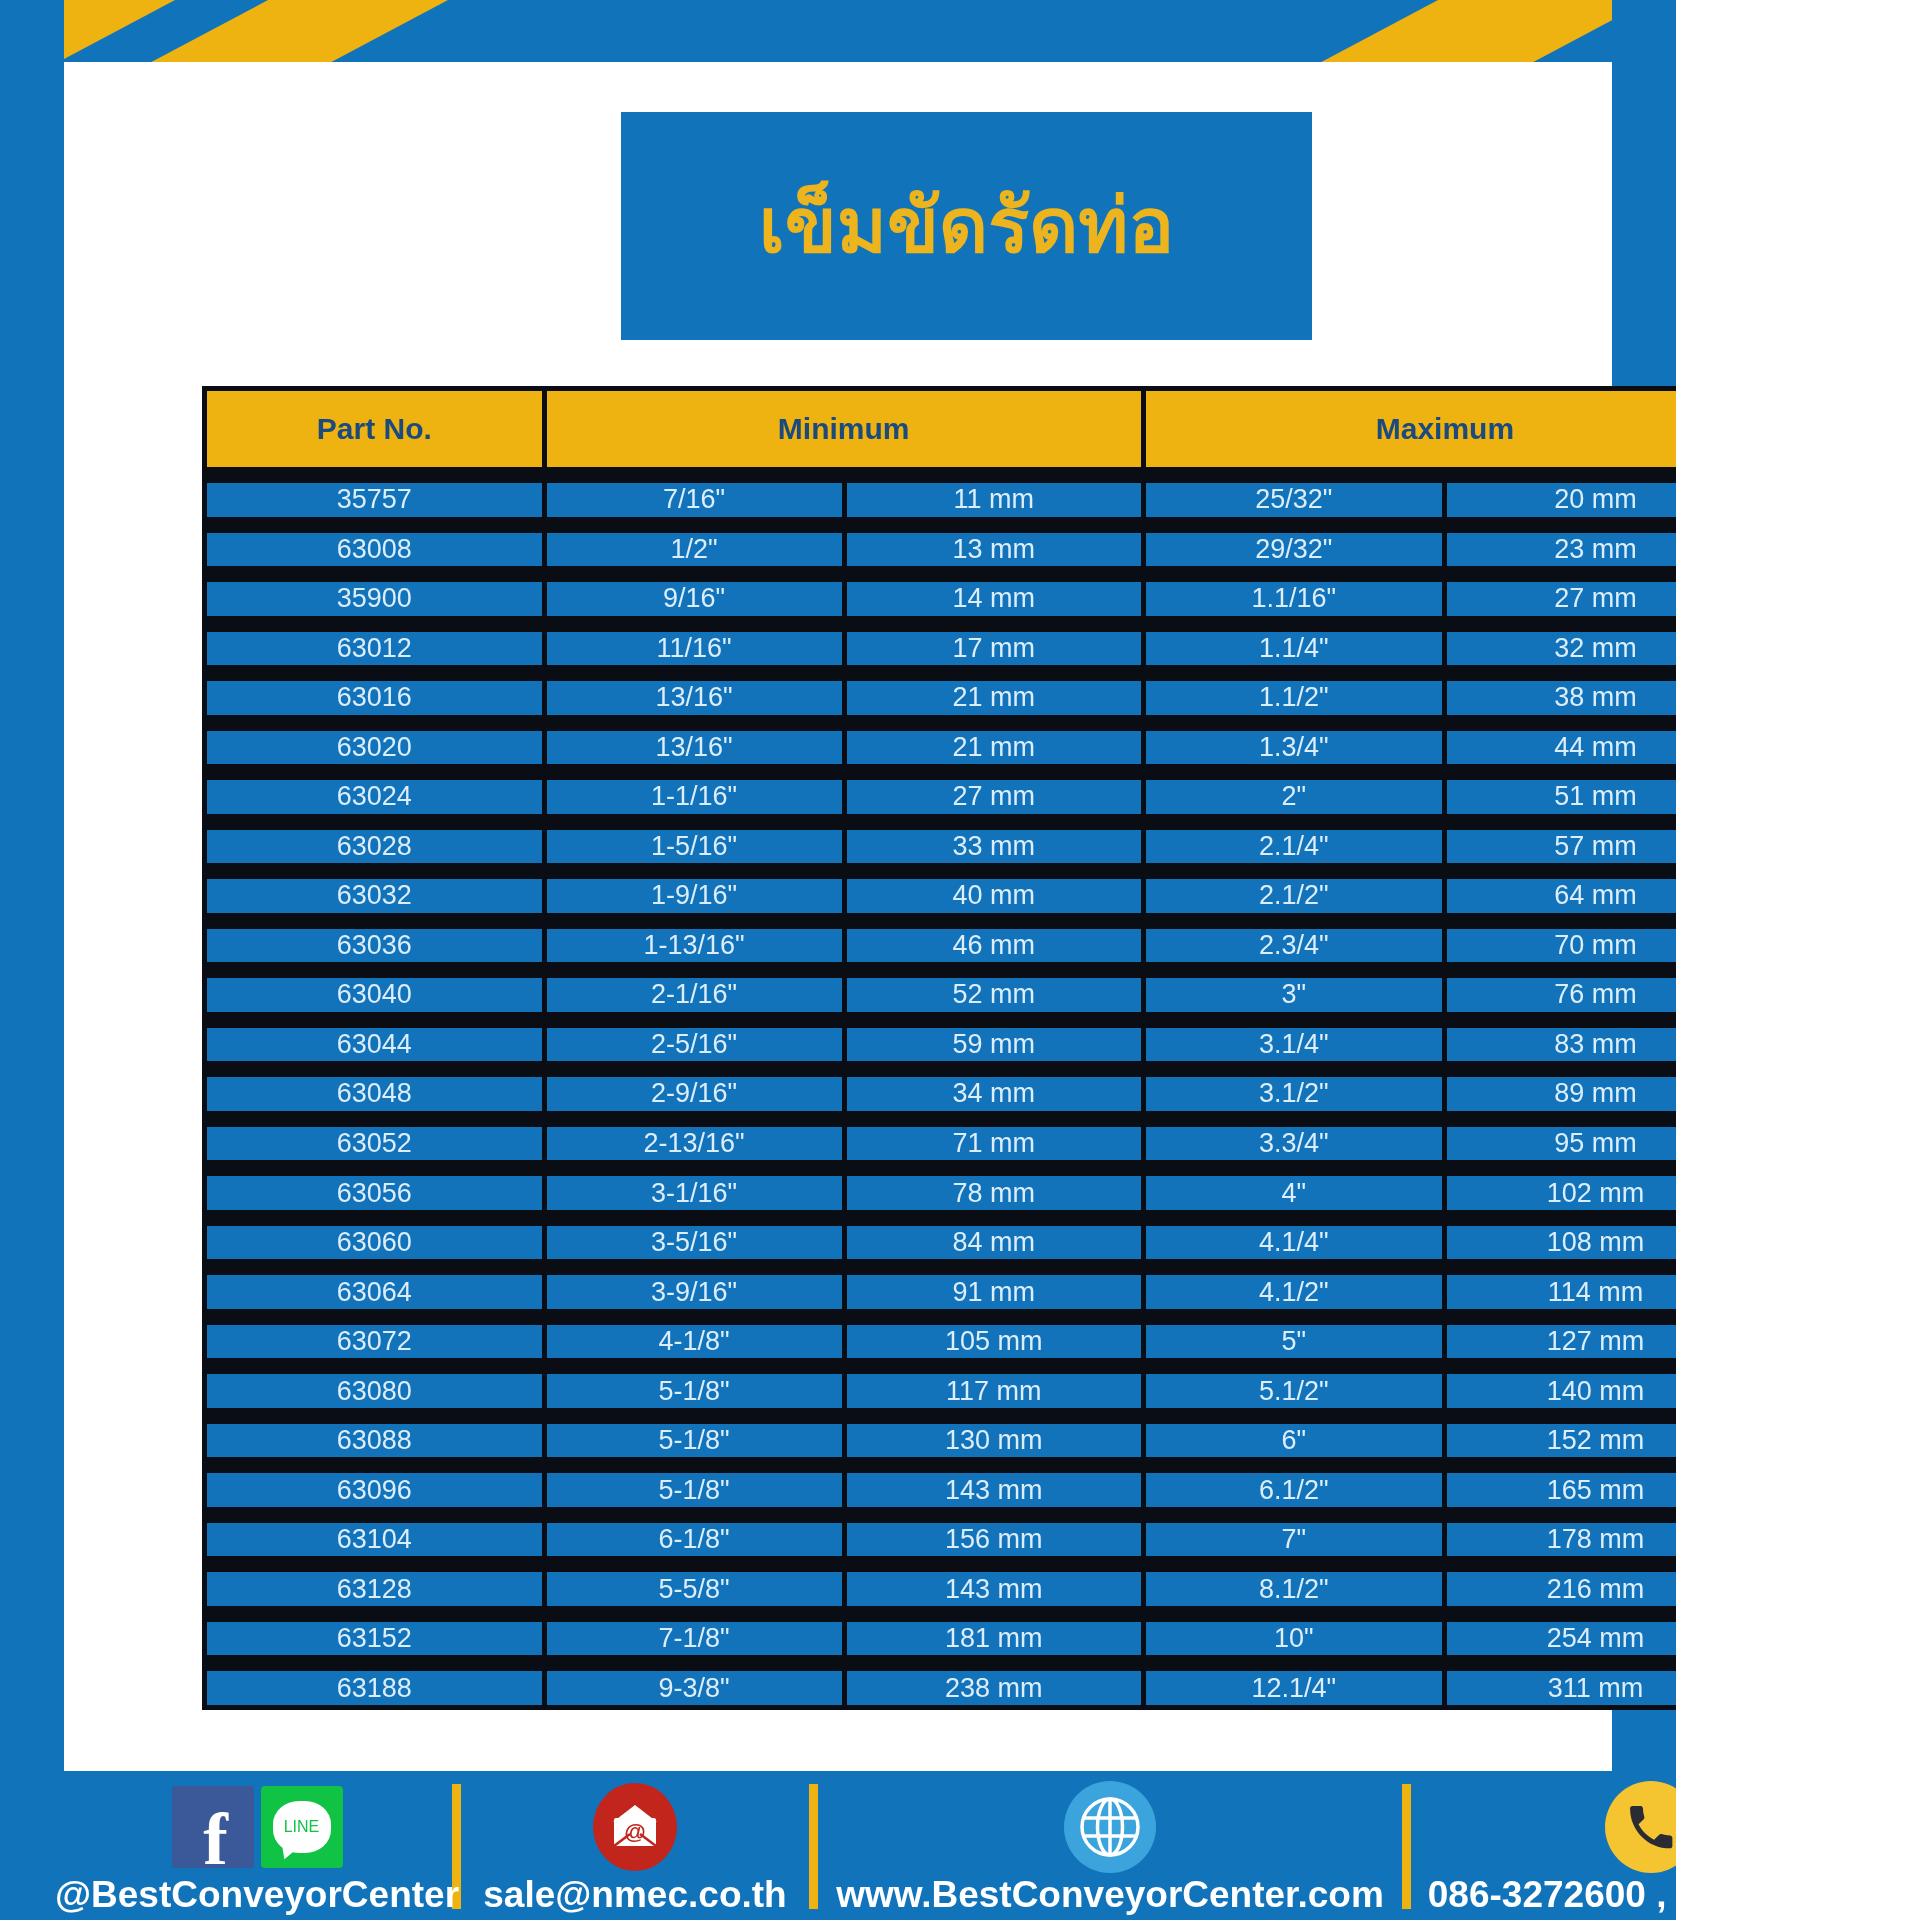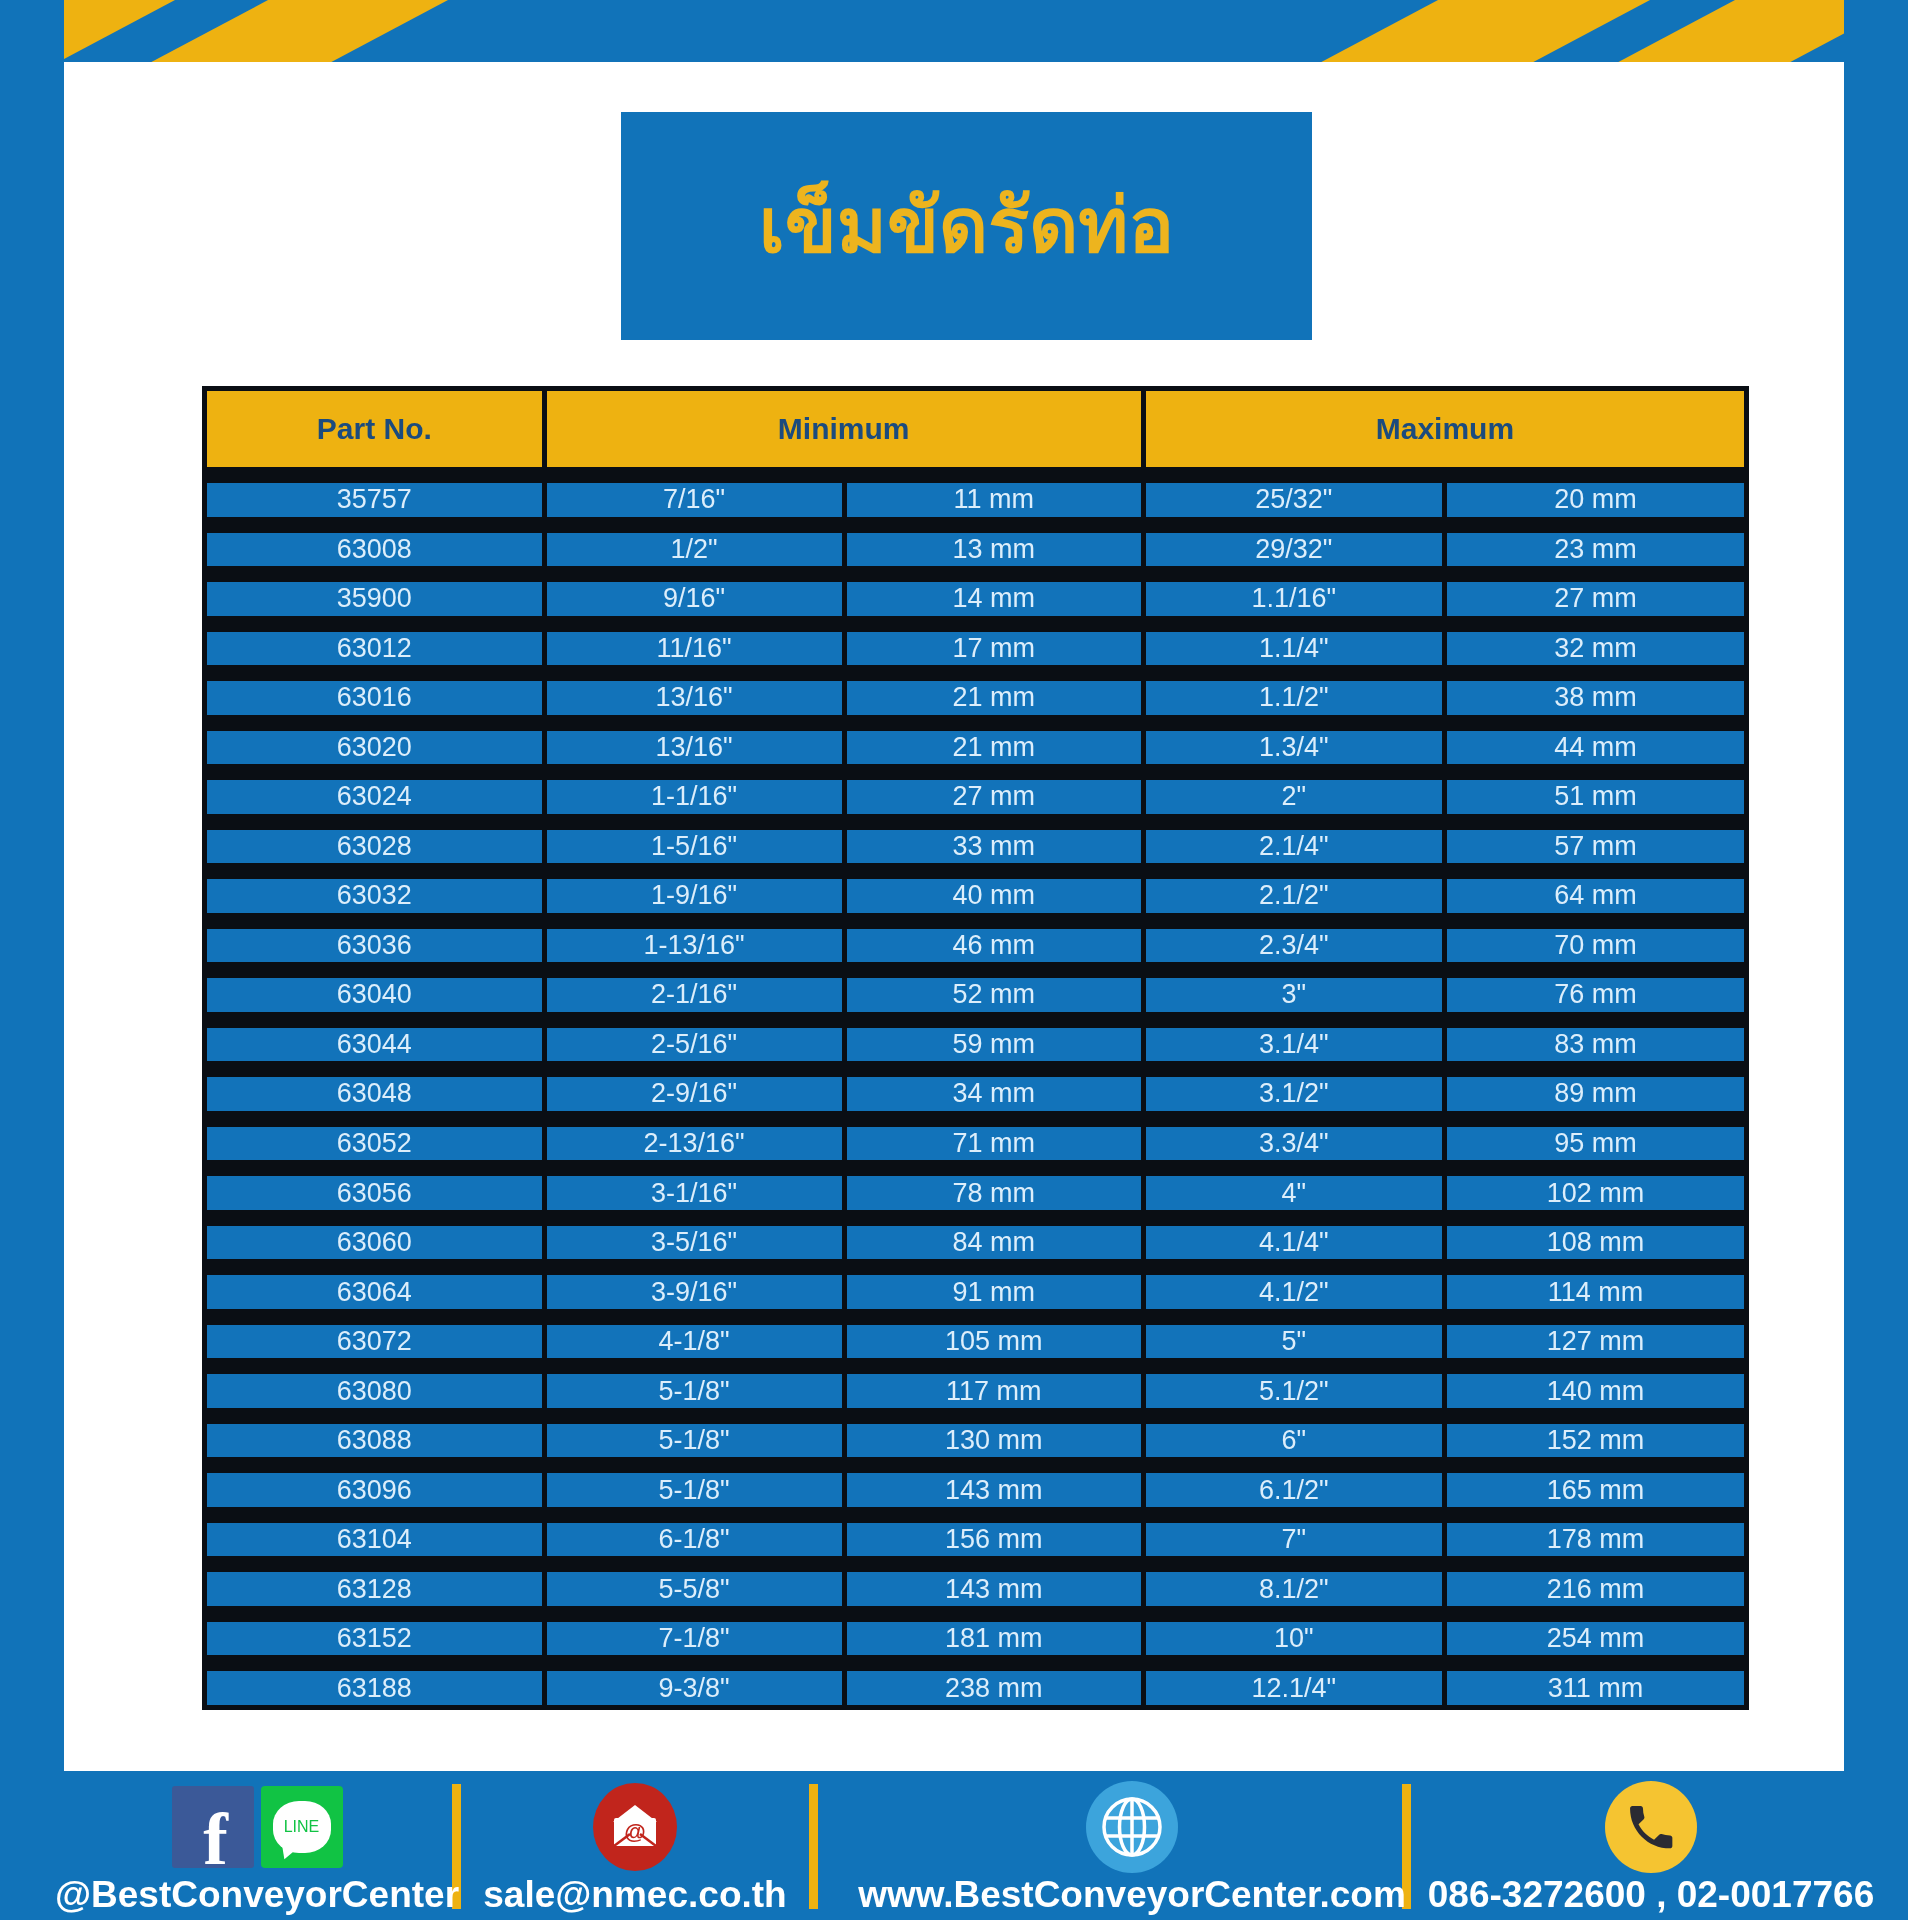--- a/index.html
+++ b/index.html
@@ -12,21 +12,21 @@
     --line-black:#0a0e14;
     --fb:#3b5998;
     --line-green:#11c344;
     --mail-red:#c1251c;
     --globe-blue:#3ca4dc;
     --phone-yellow:#f5c431;
     --phone-dark:#2b2b33;
   }
   html,body{margin:0;padding:0;}
   body{width:1920px;height:1920px;font-family:"Liberation Sans", sans-serif;}
-  .page{position:relative;width:1908px;height:1920px;background:#ffffff;overflow:hidden;}
+  .page{position:relative;width:1676px;height:1920px;background:#ffffff;overflow:hidden;}
 
   
   .side-border{position:absolute;top:0;bottom:0;width:64px;background:var(--blue);}
   .side-border.left{left:0;}
   .side-border.right{right:0;}
 
   .topband{position:absolute;top:0;left:0;width:1920px;height:62px;background:var(--blue);overflow:hidden;}
   .stripe{position:absolute;top:0;height:62px;background:var(--yellow);transform:skewX(-62deg);transform-origin:0 0;}
   .stripe.s1{left:-40px;width:215px;}
   .stripe.s2{left:268px;width:180px;}
@@ -53,21 +53,21 @@
 
   
   .footer{position:absolute;left:0;bottom:0;width:1920px;height:149px;background:var(--blue);}
   .footer .divider{position:absolute;top:13px;width:9px;height:125px;background:var(--yellow);}
   .divider.d1{left:452px;}
   .divider.d2{left:809px;}
   .divider.d3{left:1402px;}
   .fsection{position:absolute;top:0;height:149px;display:flex;flex-direction:column;align-items:center;justify-content:flex-start;}
   .fsection.s1{left:62px;width:390px;}
   .fsection.s2{left:461px;width:348px;}
-  .fsection.s3{left:818px;width:584px;margin-left:22px;}
+  .fsection.s3{left:818px;width:584px;}
   .fsection.s4{left:1411px;width:442px;margin-left:19px;}
   .icon-box{height:96px;display:flex;align-items:center;justify-content:center;gap:7px;padding-top:8px;box-sizing:content-box;}
   .flabel{color:#ffffff;font-weight:bold;font-size:37px;line-height:40px;white-space:nowrap;}
 
   
   .fb-icon{width:82px;height:82px;background:var(--fb);border-radius:3px;position:relative;overflow:hidden;}
   .fb-icon span{position:absolute;left:50%;transform:translateX(-38%);bottom:-14px;color:#fff;
     font-size:74px;font-weight:bold;font-family:"Liberation Serif", serif;}
   
   .line-icon{width:82px;height:82px;background:var(--line-green);border-radius:4px;

